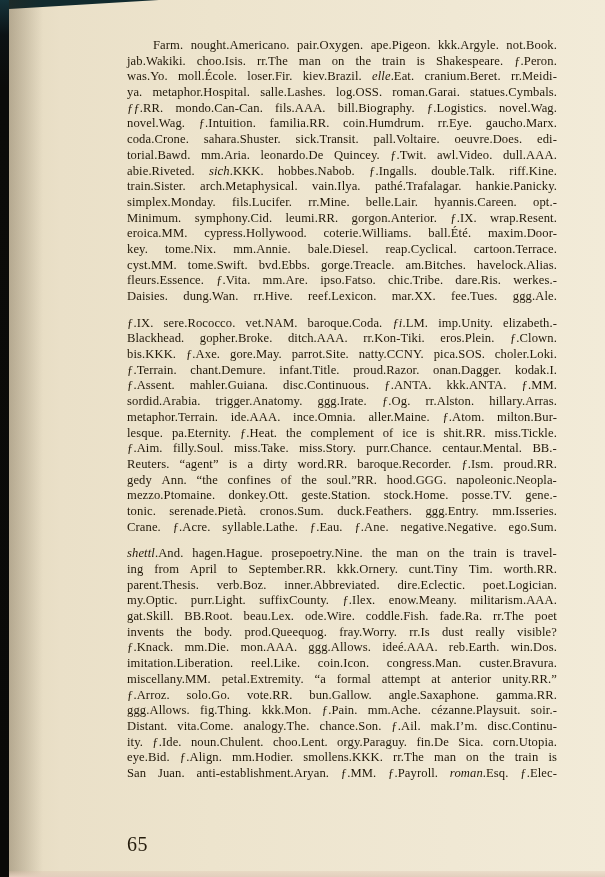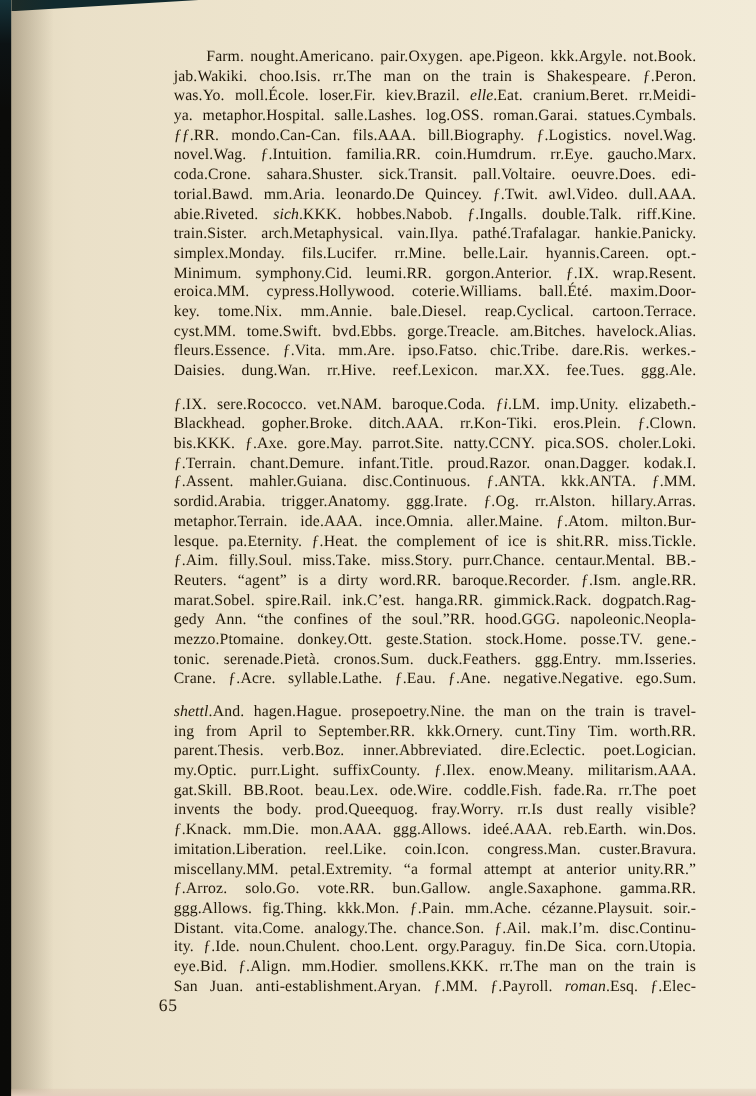--- a/index.html
+++ b/index.html
@@ -27,31 +27,31 @@
   .bottom-band {
     position: absolute; left:9px; right:0; bottom:0; height:6px;
     background: linear-gradient(180deg, rgba(214,185,165,0.25), #e3cebd);
   }
   .text-block {
     position: absolute; left:127px; top:38px; width:430px;
     color:#211809;
     font-size:12.6px;
     letter-spacing:0.1px;
   }
-  .para { margin:0 0 11px 12px; }
+  .para { margin:0 0 11px 0; }
   .line {
     display:flex; justify-content:space-between; align-items:baseline;
     height:15.7px; white-space:pre;
   }
   .para.indent .line:first-child { padding-left:26px; }
   .w { display:inline-block; }
   .w i { }
   .page-number {
-    position:absolute; left:127px; top:798px;
-    color:#241b0c; font-size:14px; letter-spacing:0.5px;
+    position:absolute; left:127px; top:833px;
+    color:#241b0c; font-size:20px; letter-spacing:0.5px;
   }
 </style>
 </head>
 <body>
 
 <div class="scene">
   <div class="spine"></div>
   <div class="top-edge"></div>
   <div class="gutter-shadow"></div>
   <div class="text-block">
@@ -77,22 +77,21 @@
       <div class="para">
         <div class="line"><span class="w">ƒ.IX.</span><span class="w">sere.Rococco.</span><span class="w">vet.NAM.</span><span class="w">baroque.Coda.</span><span class="w"><i>ƒi</i>.LM.</span><span class="w">imp.Unity.</span><span class="w">elizabeth.-</span></div>
         <div class="line"><span class="w">Blackhead.</span><span class="w">gopher.Broke.</span><span class="w">ditch.AAA.</span><span class="w">rr.Kon-Tiki.</span><span class="w">eros.Plein.</span><span class="w">ƒ.Clown.</span></div>
         <div class="line"><span class="w">bis.KKK.</span><span class="w">ƒ.Axe.</span><span class="w">gore.May.</span><span class="w">parrot.Site.</span><span class="w">natty.CCNY.</span><span class="w">pica.SOS.</span><span class="w">choler.Loki.</span></div>
         <div class="line"><span class="w">ƒ.Terrain.</span><span class="w">chant.Demure.</span><span class="w">infant.Title.</span><span class="w">proud.Razor.</span><span class="w">onan.Dagger.</span><span class="w">kodak.I.</span></div>
         <div class="line"><span class="w">ƒ.Assent.</span><span class="w">mahler.Guiana.</span><span class="w">disc.Continuous.</span><span class="w">ƒ.ANTA.</span><span class="w">kkk.ANTA.</span><span class="w">ƒ.MM.</span></div>
         <div class="line"><span class="w">sordid.Arabia.</span><span class="w">trigger.Anatomy.</span><span class="w">ggg.Irate.</span><span class="w">ƒ.Og.</span><span class="w">rr.Alston.</span><span class="w">hillary.Arras.</span></div>
         <div class="line"><span class="w">metaphor.Terrain.</span><span class="w">ide.AAA.</span><span class="w">ince.Omnia.</span><span class="w">aller.Maine.</span><span class="w">ƒ.Atom.</span><span class="w">milton.Bur-</span></div>
         <div class="line"><span class="w">lesque.</span><span class="w">pa.Eternity.</span><span class="w">ƒ.Heat.</span><span class="w">the</span><span class="w">complement</span><span class="w">of</span><span class="w">ice</span><span class="w">is</span><span class="w">shit.RR.</span><span class="w">miss.Tickle.</span></div>
         <div class="line"><span class="w">ƒ.Aim.</span><span class="w">filly.Soul.</span><span class="w">miss.Take.</span><span class="w">miss.Story.</span><span class="w">purr.Chance.</span><span class="w">centaur.Mental.</span><span class="w">BB.-</span></div>
-        <div class="line"><span class="w">Reuters.</span><span class="w">“agent”</span><span class="w">is</span><span class="w">a</span><span class="w">dirty</span><span class="w">word.RR.</span><span class="w">baroque.Recorder.</span><span class="w">ƒ.Ism.</span><span class="w">angle.RR.</span></div>
-        <div class="line"><span class="w">marat.Sobel.</span><span class="w">spire.Rail.</span><span class="w">ink.C’est.</span><span class="w">hanga.RR.</span><span class="w">gimmick.Rack.</span><span class="w">dogpatch.Rag-</span></div>
+        <div class="line"><span class="w">Reuters.</span><span class="w">“agent”</span><span class="w">is</span><span class="w">a</span><span class="w">dirty</span><span class="w">word.RR.</span><span class="w">baroque.Recorder.</span><span class="w">ƒ.Ism.</span><span class="w">proud.RR.</span></div>
         <div class="line"><span class="w">gedy</span><span class="w">Ann.</span><span class="w">“the</span><span class="w">confines</span><span class="w">of</span><span class="w">the</span><span class="w">soul.”RR.</span><span class="w">hood.GGG.</span><span class="w">napoleonic.Neopla-</span></div>
         <div class="line"><span class="w">mezzo.Ptomaine.</span><span class="w">donkey.Ott.</span><span class="w">geste.Station.</span><span class="w">stock.Home.</span><span class="w">posse.TV.</span><span class="w">gene.-</span></div>
         <div class="line"><span class="w">tonic.</span><span class="w">serenade.Pietà.</span><span class="w">cronos.Sum.</span><span class="w">duck.Feathers.</span><span class="w">ggg.Entry.</span><span class="w">mm.Isseries.</span></div>
         <div class="line"><span class="w">Crane.</span><span class="w">ƒ.Acre.</span><span class="w">syllable.Lathe.</span><span class="w">ƒ.Eau.</span><span class="w">ƒ.Ane.</span><span class="w">negative.Negative.</span><span class="w">ego.Sum.</span></div>
       </div>
       <div class="para">
         <div class="line"><span class="w"><i>shettl</i>.And.</span><span class="w">hagen.Hague.</span><span class="w">prosepoetry.Nine.</span><span class="w">the</span><span class="w">man</span><span class="w">on</span><span class="w">the</span><span class="w">train</span><span class="w">is</span><span class="w">travel-</span></div>
         <div class="line"><span class="w">ing</span><span class="w">from</span><span class="w">April</span><span class="w">to</span><span class="w">September.RR.</span><span class="w">kkk.Ornery.</span><span class="w">cunt.Tiny</span><span class="w">Tim.</span><span class="w">worth.RR.</span></div>
         <div class="line"><span class="w">parent.Thesis.</span><span class="w">verb.Boz.</span><span class="w">inner.Abbreviated.</span><span class="w">dire.Eclectic.</span><span class="w">poet.Logician.</span></div>
         <div class="line"><span class="w">my.Optic.</span><span class="w">purr.Light.</span><span class="w">suffixCounty.</span><span class="w">ƒ.Ilex.</span><span class="w">enow.Meany.</span><span class="w">militarism.AAA.</span></div>

